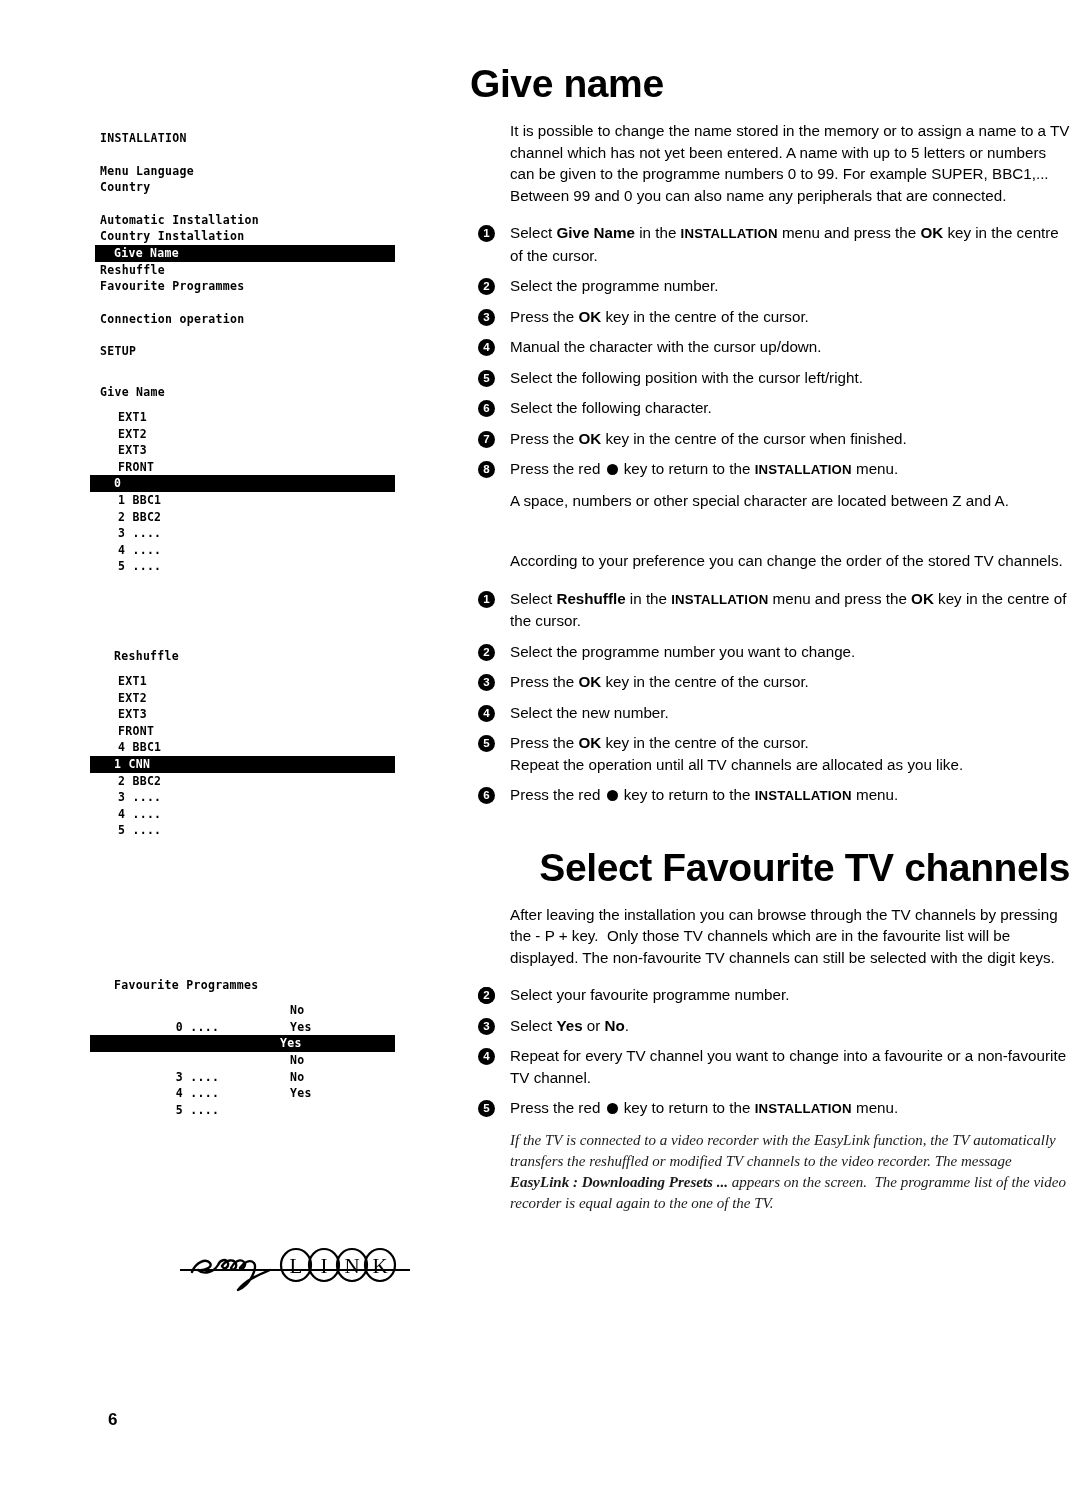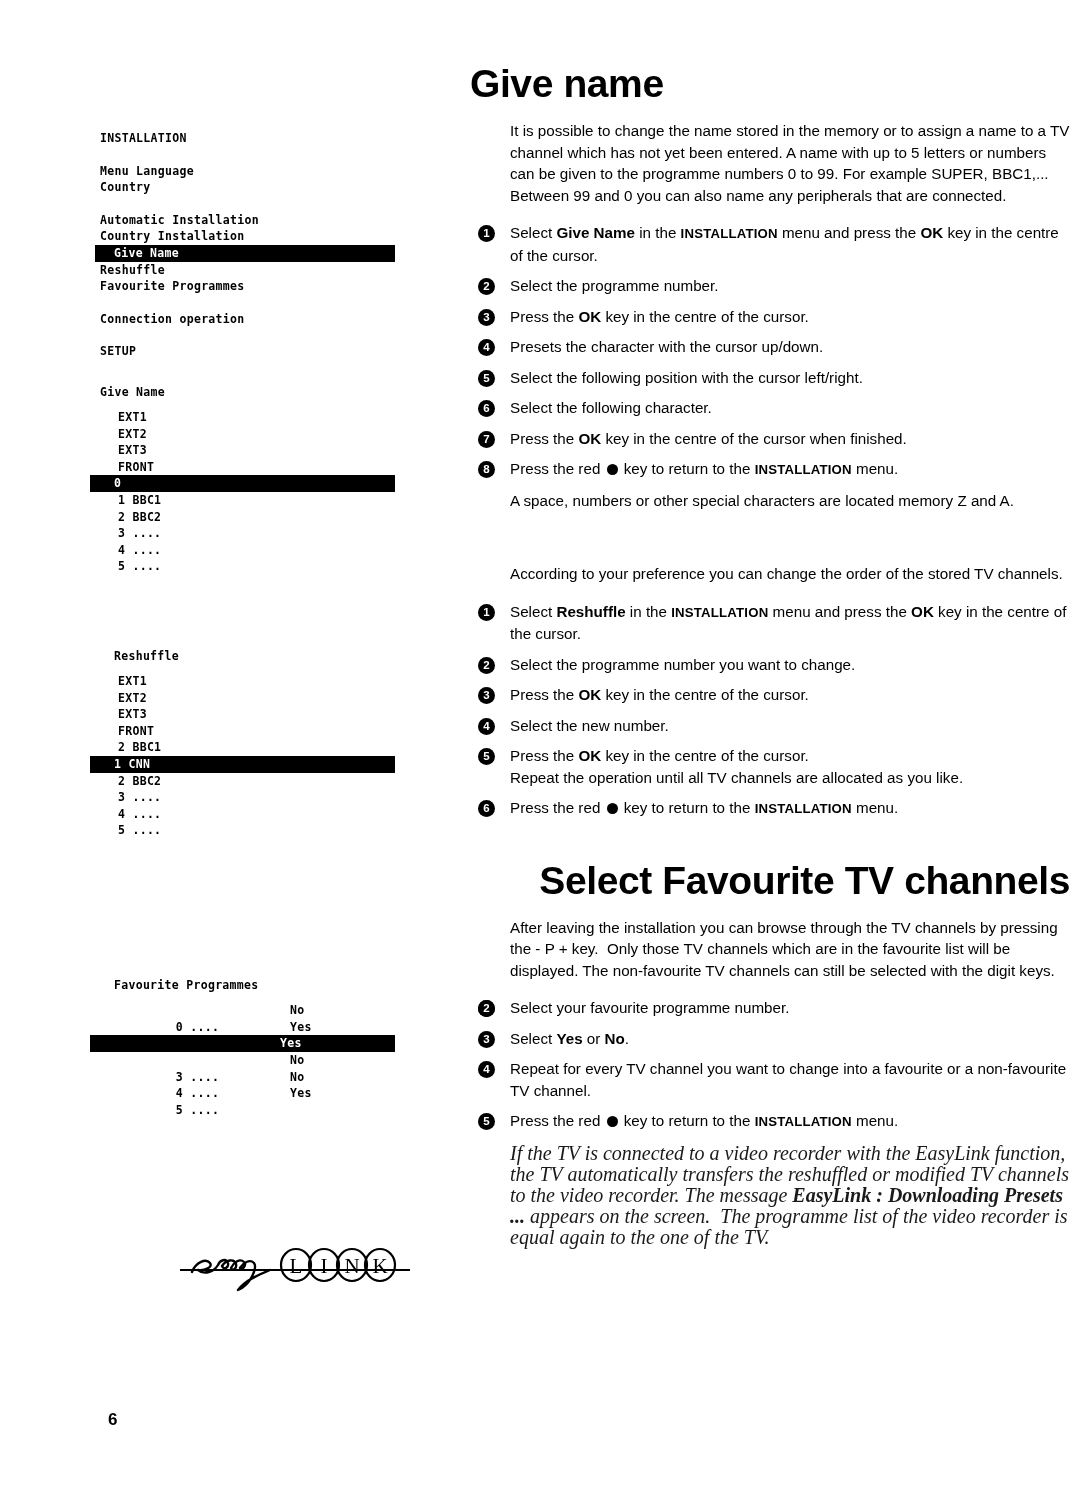--- a/index.html
+++ b/index.html
@@ -105,21 +105,21 @@
     margin: 0 0 14px 0;
     text-align: right;
     color: #000;
   }
   h1.sec-title.left { text-align: left; }
 
   .para {
     font-family: "Liberation Sans", sans-serif;
     font-size: 15.2px;
     line-height: 21.5px;
-    margin: 13px 0 16px 0;
+    margin: 0 0 16px 0;
     padding-left: 40px;
     color: #000;
   }
   .para b { font-weight: normal; }
   .smallcaps {
     font-weight: bold;
     font-size: 13.2px;
     letter-spacing: 0.2px;
   }
 
@@ -160,21 +160,21 @@
     border-radius: 50%;
     background: #000000;
     vertical-align: -1px;
     margin: 0 2px;
   }
 
   .note {
     padding-left: 40px;
     font-family: "Liberation Serif", serif;
     font-style: italic;
-    font-size: 20px;
+    font-size: 15px;
     line-height: 21px;
     color: #1a1a1a;
     margin-top: 10px;
   }
   .note b { font-weight: bold; font-style: italic; }
 
   .sec { margin-bottom: 8px; }
   .sec-gap { height: 30px; }
 
   
@@ -231,21 +231,21 @@
 
     <div style="height:73px"></div>
 
     <div class="osd-panel">
       <div class="osd-row indent">Reshuffle</div>
       <div class="osd-row gap-s"></div>
       <div class="osd-row indent2">EXT1</div>
       <div class="osd-row indent2">EXT2</div>
       <div class="osd-row indent2">EXT3</div>
       <div class="osd-row indent2">FRONT</div>
-      <div class="osd-row indent2">2 BBC1</div>
+      <div class="osd-row indent2">4 BBC1</div>
       <div class="osd-row sel wide">1 CNN</div>
       <div class="osd-row indent2">2 BBC2</div>
       <div class="osd-row indent2">3 ....</div>
       <div class="osd-row indent2">4 ....</div>
       <div class="osd-row indent2">5 ....</div>
     </div>
 
     <div style="height:138px"></div>
 
     <div class="osd-panel">
@@ -320,40 +320,40 @@
         <li>
           <span class="bullet">2</span>
           <span>Select the programme number.</span>
         </li>
         <li>
           <span class="bullet">3</span>
           <span>Press the <b>OK</b> key in the centre of the cursor.</span>
         </li>
         <li>
           <span class="bullet">4</span>
-          <span>Presets the character with the cursor up/down.</span>
+          <span>Manual the character with the cursor up/down.</span>
         </li>
         <li>
           <span class="bullet">5</span>
           <span>Select the following position with the cursor left/right.</span>
         </li>
         <li>
           <span class="bullet">6</span>
           <span>Select the following character.</span>
         </li>
         <li>
           <span class="bullet">7</span>
           <span>Press the <b>OK</b> key in the centre of the cursor when finished.</span>
         </li>
         <li>
           <span class="bullet">8</span>
           <span>Press the red <span class="red-dot"></span> key to return to the <span class="smallcaps">INSTALLATION</span> menu.</span>
         </li>
         <li class="nobullet">
-          <span>A space, numbers or other special characters are located memory Z and A.</span>
+          <span>A space, numbers or other special character are located between Z and A.</span>
         </li>
       </ol>
     </div>
 
     <div class="sec-gap"></div>
 
     <div class="sec">
       <p class="para">According to your preference you <b>can</b> change the order of the stored TV channels.</p>
 
       <ol class="steps">

